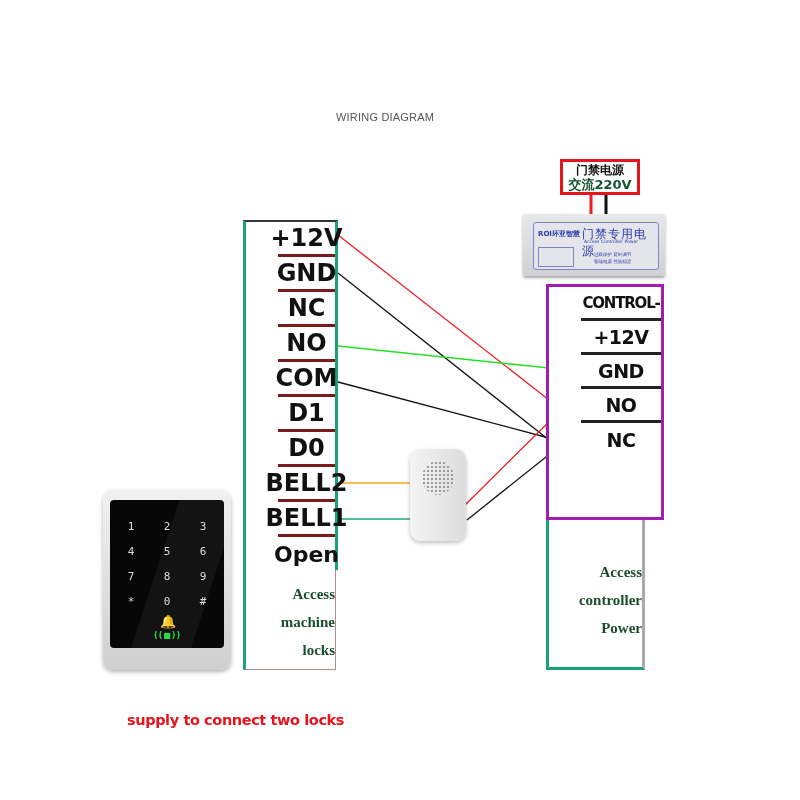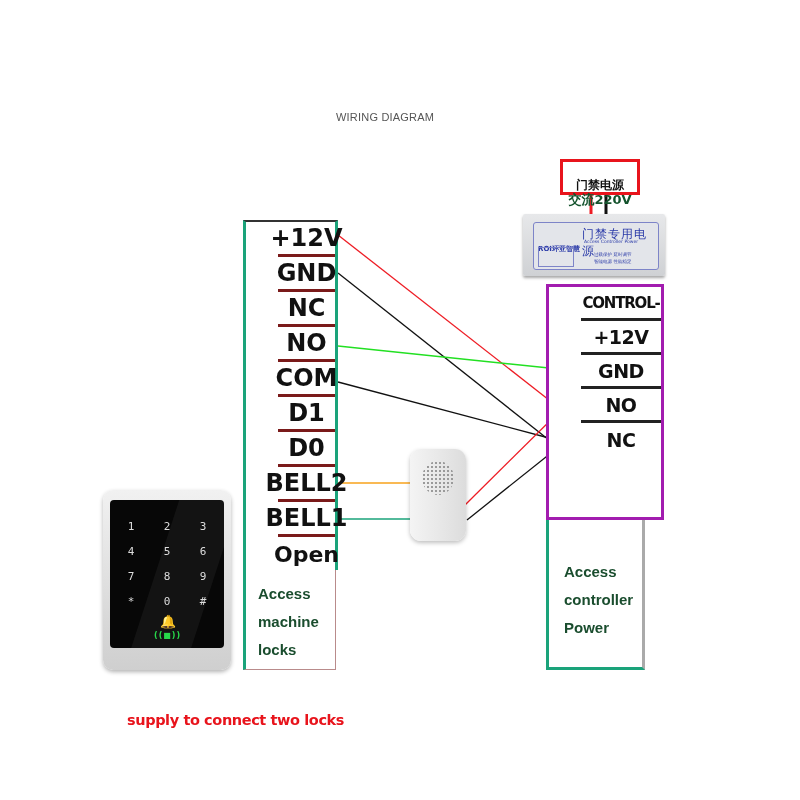--- a/index.html
+++ b/index.html
@@ -3,32 +3,32 @@
   <meta charset="utf-8">
   <style>
     html, body { margin: 0; padding: 0; background: #ffffff; }
     body { width: 800px; height: 800px; position: relative; overflow: hidden; font-family: "DejaVu Sans", sans-serif; }
     .title { position: absolute; left: 336px; top: 111px; font-family: "Liberation Sans", sans-serif; font-size: 11px; color: #555; letter-spacing: 0.2px; }
     .strip { position: absolute; background: #fff; border-left: 3px solid #1aa37a; border-right: 3px solid #1aa37a; box-sizing: border-box; padding-left: 32px; }
     .strip.left { left: 243px; top: 220px; width: 95px; height: 350px; border-top: 2px solid #333; }
     .strip.left .cell { height: 35px; box-sizing: border-box; border-bottom: 3px solid #7a1a1a; display: flex; align-items: center; justify-content: center; font-weight: bold; font-size: 24px; color: #111; font-family: "DejaVu Sans", sans-serif; }
     .strip.left .cell:last-child { border-bottom: none; }
     .host-box { position: absolute; left: 243px; top: 570px; width: 93px; height: 100px; border: 1px solid #b98b8b; border-left: 3px solid #1aa37a; border-top: none; box-sizing: border-box; padding: 10px 0 0 12px; }
-    .green-label { font-weight: bold; color: #1a4d2e; font-size: 15px; line-height: 28px; font-family: Liberation Sans, sans-serif; }
+    .green-label { font-weight: bold; color: #1a4d2e; font-size: 15px; line-height: 28px; font-family: Liberation Serif, serif; text-align: right; }
     .strip.right { left: 546px; top: 284px; width: 118px; height: 236px; border: 3px solid #a21caf; border-top-width: 3px; }
     .strip.right .cell { height: 34px; box-sizing: border-box; border-bottom: 3px solid #222; display: flex; align-items: center; justify-content: center; font-weight: bold; font-size: 19px; color: #111; letter-spacing: -0.5px; }
     .strip.right .cell.small { font-size: 15px; letter-spacing: -1.2px; }
     .strip.right .cell:last-child { border-bottom: none; }
     .power-box { position: absolute; left: 546px; top: 520px; width: 99px; height: 150px; border: 3px solid #1aa37a; border-top: none; border-right: 3px solid #aaa; box-sizing: border-box; padding: 38px 0 0 15px; }
     .supply-label { position: absolute; left: 560px; top: 159px; width: 80px; height: 36px; border: 3px solid #e8141c; box-sizing: border-box; text-align: center; background: #fff; }
-    .supply-label .l1 { font-size: 12px; font-weight: bold; color: #111; line-height: 14px; margin-top: 16px; }
+    .supply-label .l1 { font-size: 12px; font-weight: bold; color: #111; line-height: 14px; margin-top: 1px; }
     .supply-label .l2 { font-size: 13px; font-weight: bold; color: #14532d; line-height: 15px; }
     .psu { position: absolute; left: 523px; top: 214px; width: 142px; height: 62px; background: linear-gradient(#e7e8ea, #cfd1d4); border-radius: 2px; box-shadow: 0 2px 3px rgba(0,0,0,0.35); }
     .psu .panel { position: absolute; left: 10px; top: 8px; width: 124px; height: 46px; border: 1px solid #7d84c8; border-radius: 3px; background: #e3e5ea; }
-    .psu .brand { position: absolute; left: 4px; top: 6px; font-size: 7px; color: #2a3aa8; font-weight: bold; margin-top: 15px; }
+    .psu .brand { position: absolute; left: 4px; top: 6px; font-size: 7px; color: #2a3aa8; font-weight: bold; }
     .psu .cn { position: absolute; left: 48px; top: 3px; font-size: 12px; color: #2a3aa8; font-weight: normal; letter-spacing: 1px; }
     .psu .en { position: absolute; left: 50px; top: 16px; font-size: 4.5px; color: #2a3aa8; }
     .psu .small { position: absolute; left: 60px; top: 28px; font-size: 4.5px; color: #2a3aa8; line-height: 7px; }
     .psu .spec { position: absolute; left: 4px; top: 24px; width: 34px; height: 18px; border: 1px solid #7d84c8; }
     .keypad { position: absolute; left: 103px; top: 490px; width: 128px; height: 180px; border-radius: 10px; background: linear-gradient(#f1f1f1, #cfcfcf); box-shadow: 0 2px 4px rgba(0,0,0,0.3); }
     .keypad .face { position: absolute; left: 7px; top: 10px; width: 114px; height: 148px; background: #070707; border-radius: 4px; overflow: hidden; }
     .keypad .face .shine { position: absolute; left: 40px; top: -20px; width: 60px; height: 220px; background: rgba(255,255,255,0.05); transform: skewX(-18deg); }
     .keypad .key { position: absolute; color: #ddd; font-size: 11px; font-family: "DejaVu Sans Mono", monospace; width: 14px; text-align: center; }
     .keypad .bell { position: absolute; left: 50px; top: 114px; color: #fff; font-size: 13px; }
     .keypad .card { position: absolute; left: 44px; top: 131px; color: #27d94a; font-size: 8px; font-weight: bold; letter-spacing: 1px; }

